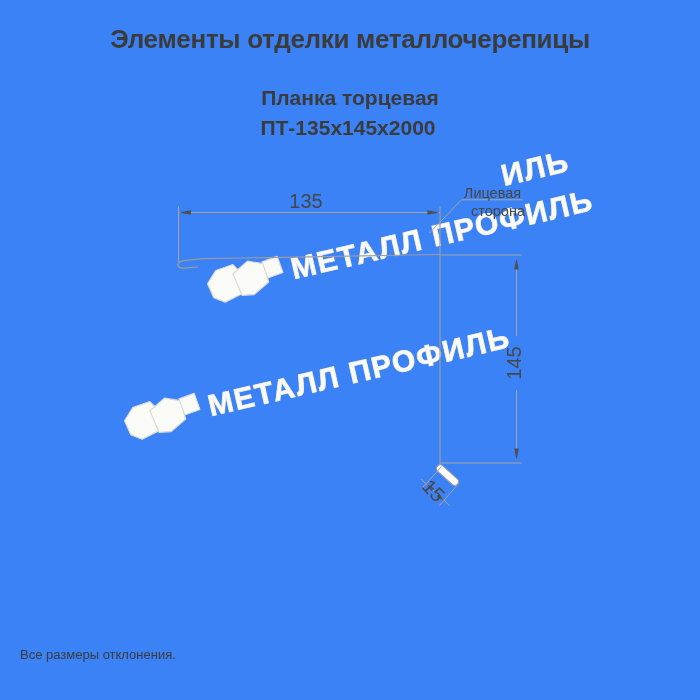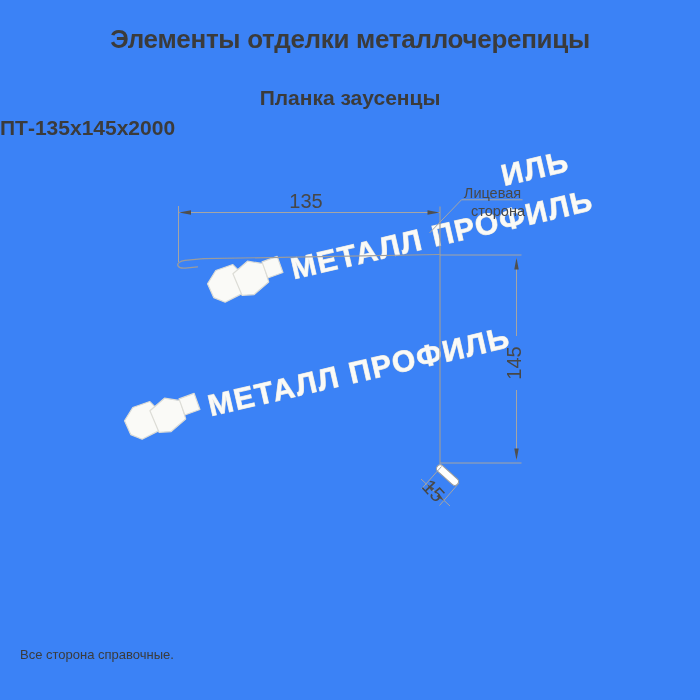--- a/index.html
+++ b/index.html
@@ -13,21 +13,21 @@
   }
   .title{
     position:absolute;top:24px;left:0;width:700px;text-align:center;
     font-size:26px;font-weight:bold;letter-spacing:-0.3px;color:var(--ink);
   }
   .product{
     position:absolute;top:86px;left:0;width:700px;text-align:center;
     font-size:21px;font-weight:bold;color:var(--ink);
   }
   .sku{
-    position:absolute;top:116px;left:0;width:696px;text-align:left;
+    position:absolute;top:116px;left:0;width:696px;text-align:center;
     font-size:21px;font-weight:bold;color:var(--ink);
   }
   .drawing-svg{position:absolute;top:0;left:0;}
   .footer{
     position:absolute;left:20px;top:645px;font-size:13px;line-height:19px;color:var(--ink);
   }
   
   .pline{stroke:#9c9c9c;stroke-width:1.2;fill:none;}
   .hem{stroke:#9c9c9c;stroke-width:1.1;fill:#ffffff;}
   .dline{stroke:var(--line);stroke-width:1;fill:none;}
@@ -39,21 +39,21 @@
     fill:var(--wm-fill);stroke:var(--wm-stroke);stroke-width:0.9;paint-order:stroke;
     font-family:"Liberation Sans",sans-serif;font-weight:bold;font-size:30px;letter-spacing:1.5px;
   }
 </style>
 </head>
 <body>
 
 <div class="page">
 
   <div class="title">Элементы отделки металлочерепицы</div>
-  <div class="product">Планка заусенцы</div>
+  <div class="product">Планка торцевая</div>
   <div class="sku">ПТ-135х145х2000</div>
 
   <svg class="drawing-svg" width="700" height="700" viewBox="0 0 700 700">
 
     <g transform="translate(213 303) rotate(-13)">
       <path class="wm-logo" d="M 2 -5 L -1 -20 L 10 -31 L 28 -33 L 36 -20 L 32 -3 L 12 2 Z"></path>
       <path class="wm-logo" d="M 30 -1 L 26 -24 L 43 -33 L 58 -27 L 59 -8 L 42 1 Z"></path>
       <path class="wm-logo" d="M 57 -29 L 73 -31 L 75 -14 L 59 -12 Z"></path>
       <text class="wm-text" x="84" y="-5">МЕТАЛЛ ПРОФИЛЬ</text>
     </g>
@@ -105,16 +105,16 @@
     </g>
 
     <g>
       <path class="dline" d="M 522.5 199.8 L 461.5 199.8 L 429.5 233"></path>
       <text class="ltext" x="492.5" y="197.5" text-anchor="middle">Лицевая</text>
       <text class="ltext" x="498" y="215.5" text-anchor="middle">сторона</text>
     </g>
   </svg>
 
   <div class="footer">
-    <div>Все сторона справочные.</div>
+    <div>Все размеры отклонения.</div>
   </div>
 
 </div>
 
 </body></html>

